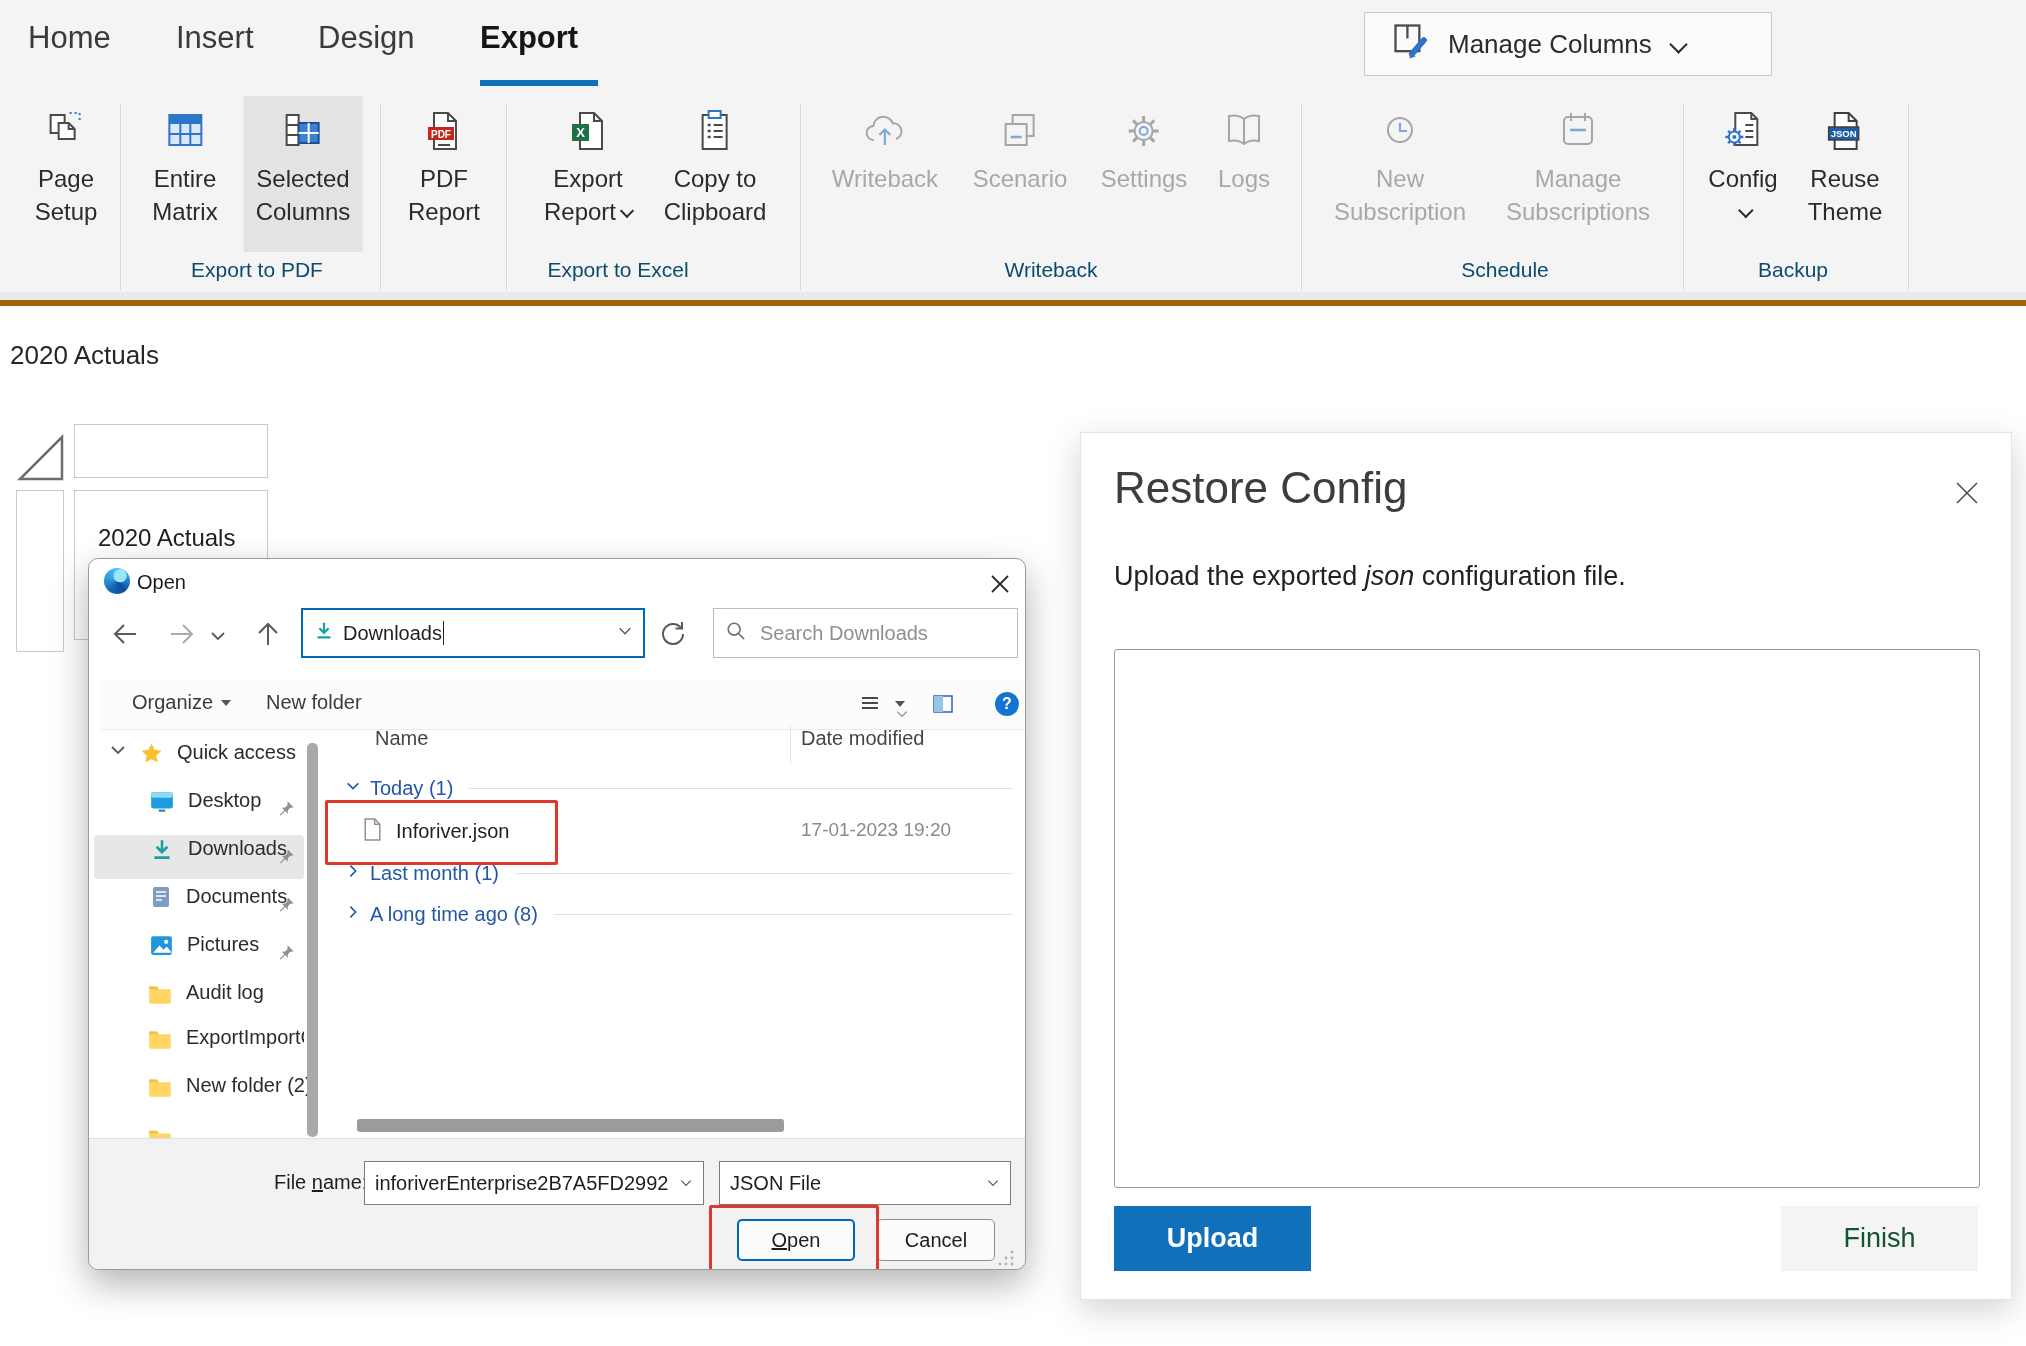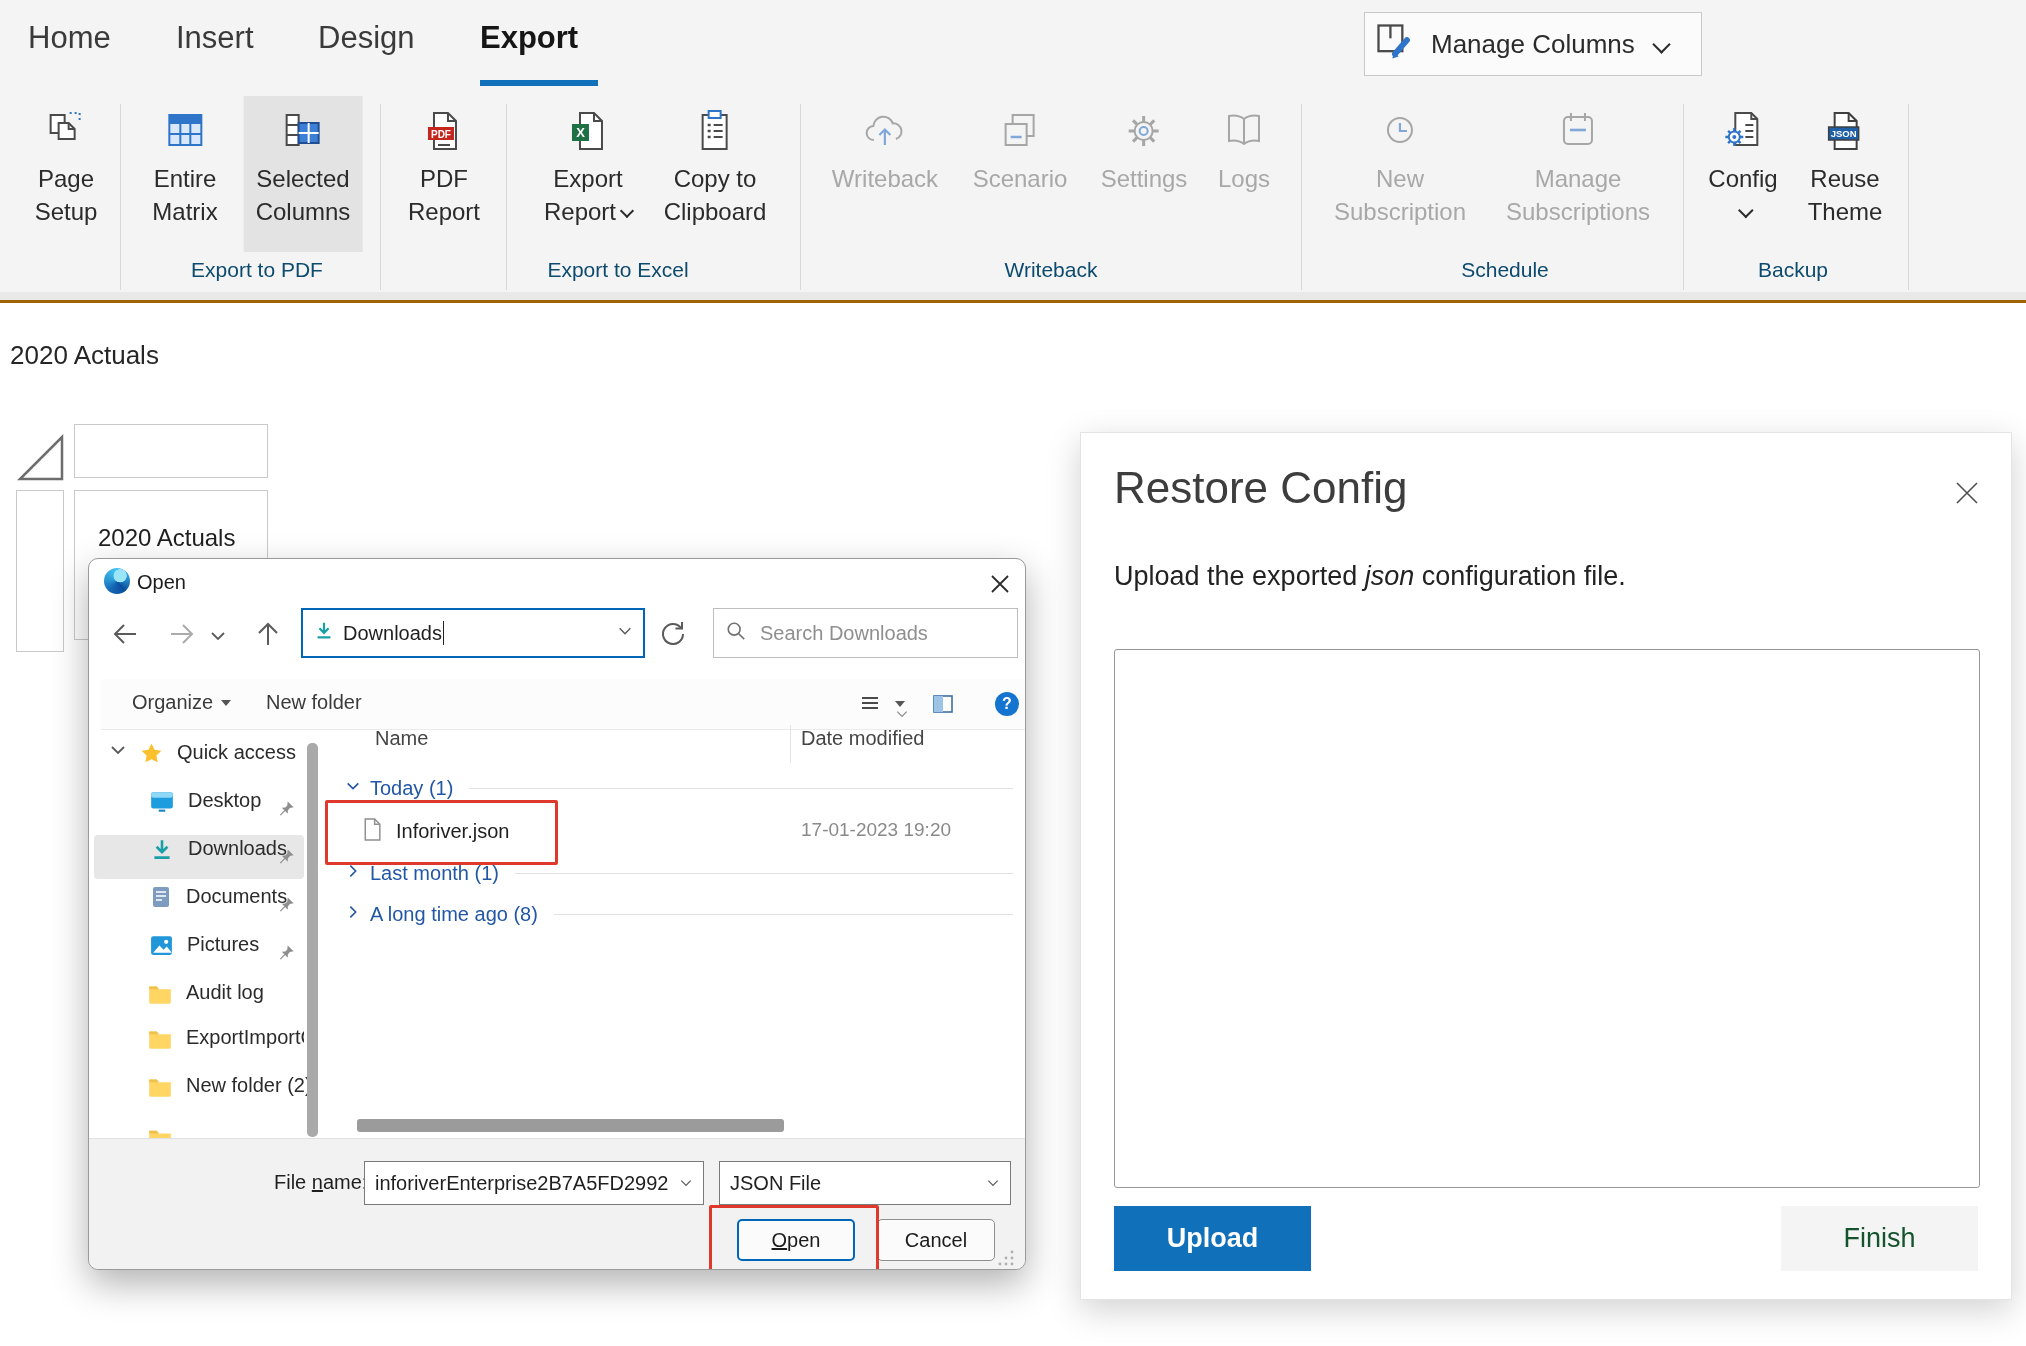--- a/index.html
+++ b/index.html
@@ -1,27 +1,27 @@
 <!DOCTYPE html>
 <html><head>
 <meta charset="utf-8">
 <style>
   html,body{margin:0;padding:0;background:#fff;}
   .stage{position:relative;width:2026px;height:1346px;background:#fff;
          font-family:"Liberation Sans",sans-serif;color:#2b2b2b;overflow:hidden;}
   .abs{position:absolute;}
 
   
-  .ribbon{position:absolute;left:0;top:0;width:2026px;height:300px;background:#f4f4f4;border-bottom:3px solid #a16207;}
+  .ribbon{position:absolute;left:0;top:0;width:2026px;height:300px;background:#f4f4f4;border-bottom:6px solid #a16207;}
   .ribbon::after{content:"";position:absolute;left:0;right:0;bottom:0;height:8px;background:#e9e9e9;}
   .tab{position:absolute;top:20px;font-size:31px;color:#3a3a3a;cursor:pointer;white-space:nowrap;}
   .tab.active{font-weight:bold;color:#161616;}
   .tab-underline{position:absolute;left:480px;top:80px;width:118px;height:6px;background:#1070ba;}
-  .mc-btn{position:absolute;left:1364px;top:12px;width:338px;height:64px;background:#fbfbfb;border:1px solid #c9c9c9;
-          display:flex;align-items:center;gap:14px;padding:0 8px;box-sizing:border-box;cursor:pointer;}
+  .mc-btn{position:absolute;left:1364px;top:12px;width:408px;height:64px;background:#fbfbfb;border:1px solid #c9c9c9;
+          display:flex;align-items:center;gap:14px;padding:0 25px;box-sizing:border-box;cursor:pointer;}
   .mc-btn .lbl{font-size:26px;color:#2b2b2b;white-space:nowrap;}
   .chev{display:inline-block;width:11px;height:11px;border-right:2.4px solid currentColor;border-bottom:2.4px solid currentColor;
         transform:rotate(45deg);margin-left:6px;vertical-align:4px;}
   .rbtn{position:absolute;top:96px;height:156px;box-sizing:border-box;padding:10px 12px 0;display:flex;flex-direction:column;
         align-items:center;transform:translateX(-50%);cursor:pointer;white-space:nowrap;}
   .rbtn .ric{height:50px;display:flex;align-items:center;margin-bottom:6px;}
   .rbtn .rl{font-size:24px;line-height:33px;color:#2b2b2b;}
   .rbtn.sel{background:#e3e3e3;}
   .rbtn.dis .rl{color:#a8a8a8;}
   .vsep{position:absolute;top:104px;height:186px;width:1px;background:#d8d8d8;}

